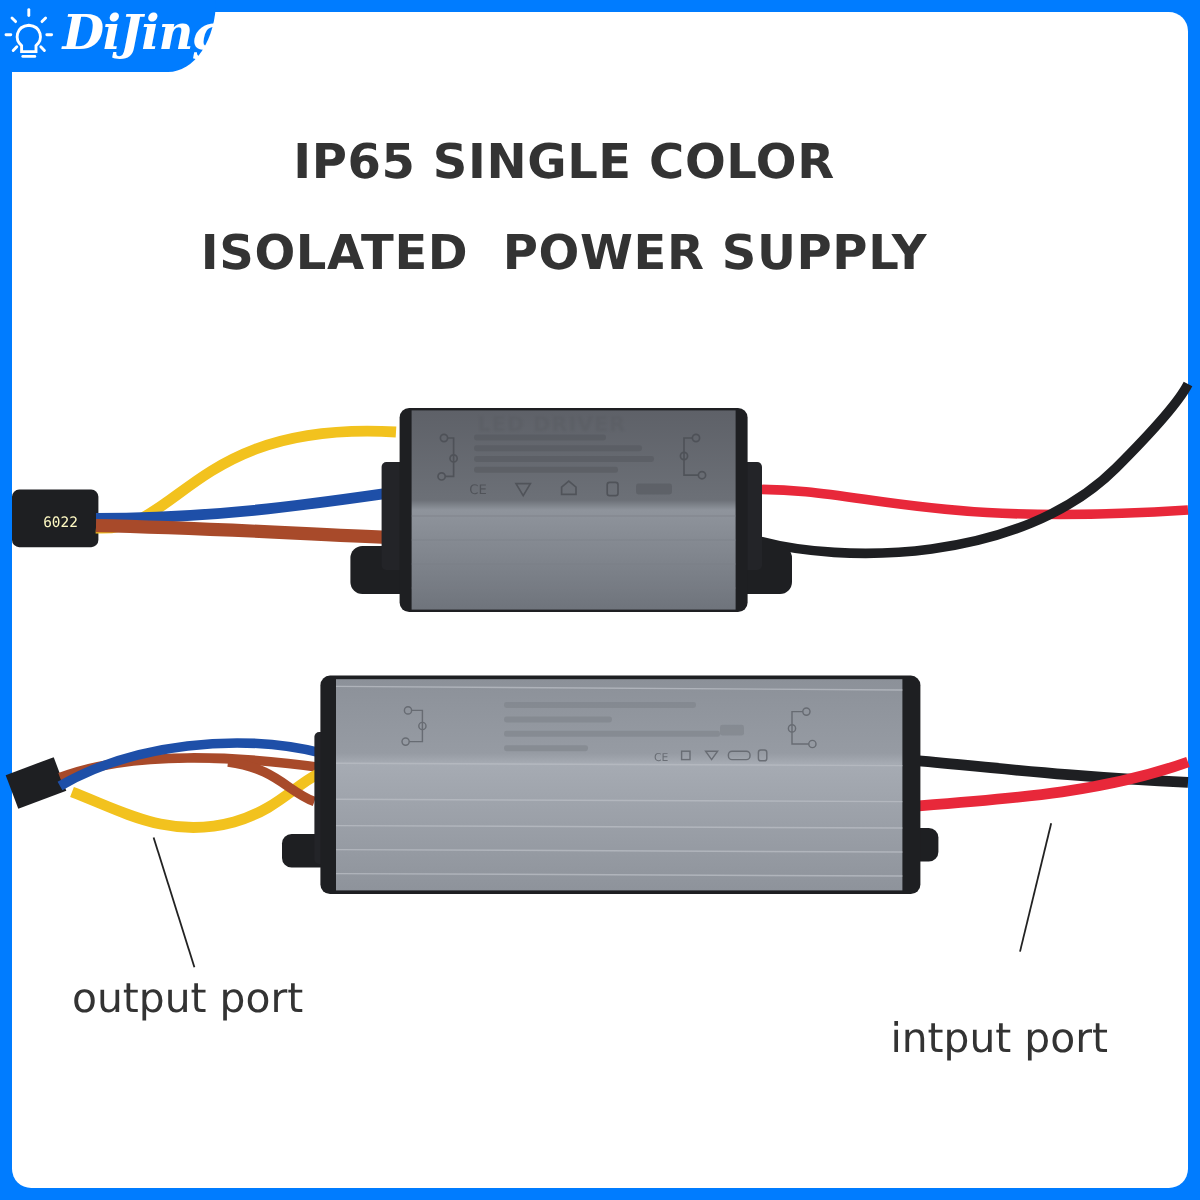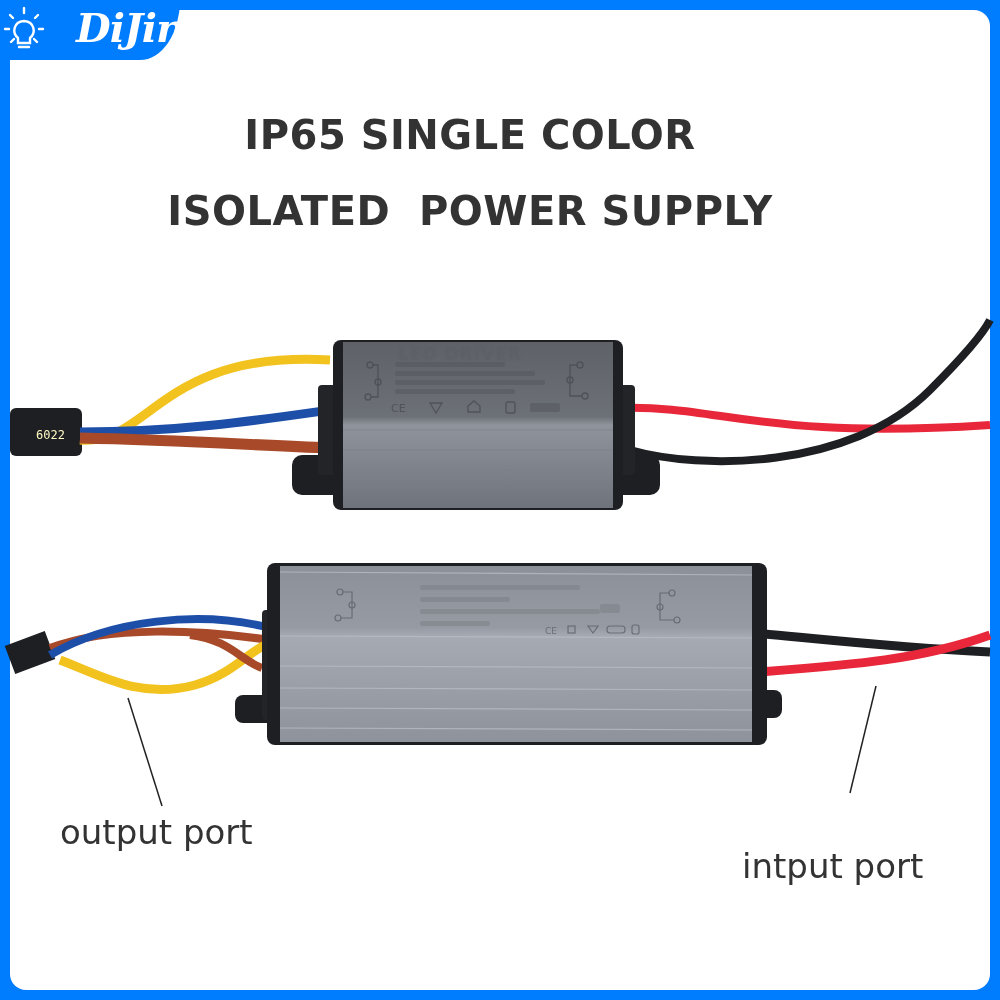--- a/index.html
+++ b/index.html
@@ -1,20 +1,20 @@
 <!DOCTYPE html>
 <html><head>
 <meta charset="utf-8">
 <style>
   html, body { margin: 0; padding: 0; }
   body { width: 1000px; height: 1000px; overflow: hidden; background: #007cff; position: relative; font-family: "DejaVu Sans", "Liberation Sans", sans-serif; }
   .canvas { position: absolute; left: 10px; top: 10px; width: 980px; height: 980px; background: #ffffff; border-radius: 16px; overflow: hidden; }
   .logo-tab { position: absolute; left: 0; top: 0; width: 180px; height: 60px; background: #007cff; border-bottom-right-radius: 40px 60px; z-index: 5; }
   .logo-tab svg { position: absolute; left: 0; top: 0; }
-  .logo-text { position: absolute; left: 52px; top: 4px; color: #ffffff; font-family: "DejaVu Serif", serif; font-style: italic; font-weight: bold; font-size: 40px; letter-spacing: -1px; margin-left: 24px; }
+  .logo-text { position: absolute; left: 52px; top: 4px; color: #ffffff; font-family: "DejaVu Serif", serif; font-style: italic; font-weight: bold; font-size: 40px; letter-spacing: -1px; }
   .title { position: absolute; left: 0; width: 940px; text-align: center; color: #333333; font-weight: bold; font-size: 40px; letter-spacing: 0.5px; z-index: 3; }
   .title.l1 { top: 112px; }
   .title.l2 { top: 160px; white-space: pre; margin-top: 28px; }
   .photo { position: absolute; left: 0; top: 0; z-index: 2; }
   .label { position: absolute; color: #333333; font-size: 34px; z-index: 3; }
   .label.out { left: 60px; top: 812px; }
   .label.in { left: 742px; top: 800px; margin-top: 46px; }
   .badge-text { position: absolute; z-index: 4; color: #5a5d63; font-weight: bold; font-size: 17px; letter-spacing: 1px; left: 398px; top: 344px; opacity: 0.55; filter: blur(0.8px); }
   .cable-print { position: absolute; z-index: 4; left: 36px; top: 428px; color: #fef9c3; font-size: 12px; font-family: "DejaVu Sans Mono", monospace; }
 </style>

